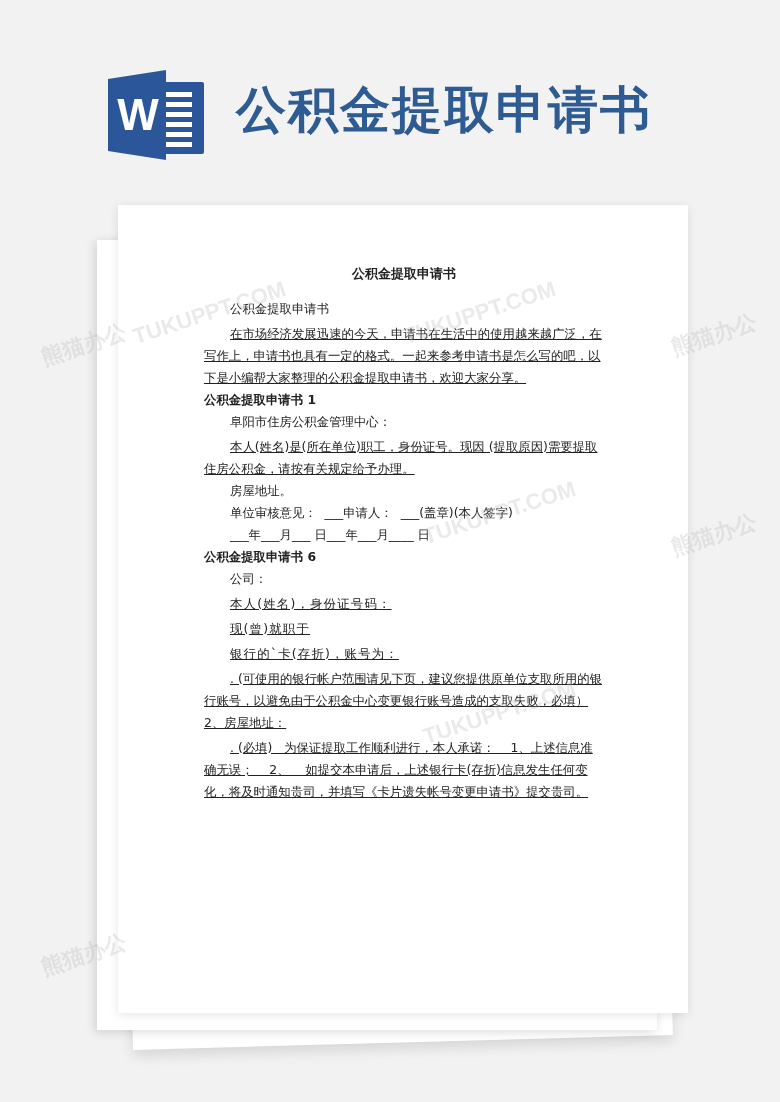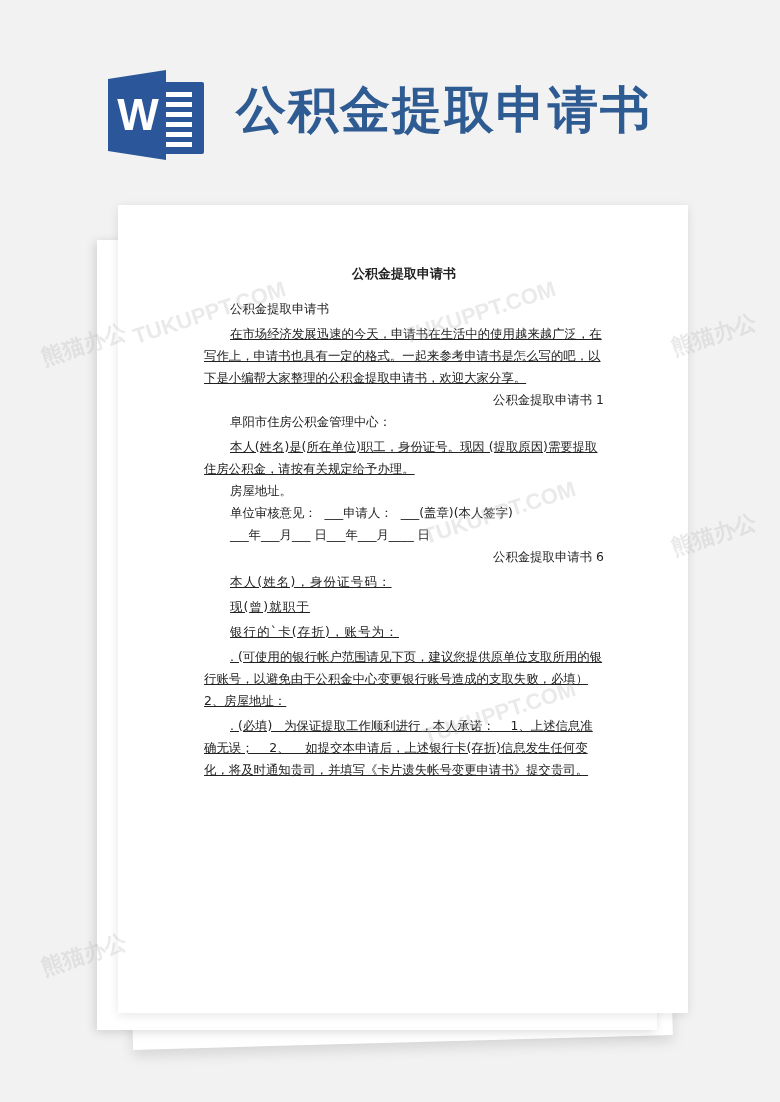--- a/index.html
+++ b/index.html
@@ -60,21 +60,21 @@
     }
     .doc-body {
       position: absolute; left: 86px; top: 58px; width: 400px;
       font-size: 12.4px; line-height: 22px; color: #222;
     }
     .doc-title {
       text-align: center; font-weight: bold; font-size: 13px; margin-bottom: 13px;
     }
     .p { white-space: pre-wrap; }
     .indent { text-indent: 26px; }
-    .h { font-weight: normal; text-align: right; }
+    .h { font-weight: bold; }
     .gap { margin-top: 3px; text-decoration: underline; }
     .spaced { letter-spacing: 1.2px; }
     .watermark {
       position: absolute; color: rgba(180,180,180,0.28);
       font-family: "Liberation Sans", sans-serif; font-weight: bold;
       font-size: 22px; transform: rotate(-18deg); white-space: nowrap;
       pointer-events: none;
     }
   </style>
 </head>
@@ -104,20 +104,21 @@
     <div class="doc-title">公积金提取申请书</div>
     <div class="p indent">公积金提取申请书</div>
     <div class="p indent gap">在市场经济发展迅速的今天，申请书在生活中的使用越来越广泛，在写作上，申请书也具有一定的格式。一起来参考申请书是怎么写的吧，以下是小编帮大家整理的公积金提取申请书，欢迎大家分享。</div>
     <div class="p h">公积金提取申请书 1</div>
     <div class="p indent">阜阳市住房公积金管理中心：</div>
     <div class="p indent gap">本人(姓名)是(所在单位)职工，身份证号。现因 (提取原因)需要提取住房公积金，请按有关规定给予办理。</div>
     <div class="p indent">房屋地址。</div>
     <div class="p indent">单位审核意见：  ___申请人：  ___(盖章)(本人签字)</div>
     <div class="p indent">___年___月___ 日___年___月____ 日</div>
     <div class="p h">公积金提取申请书 6</div>
+    <div class="p indent">公司：</div>
     <div class="p indent gap spaced">本人(姓名)，身份证号码：</div>
     <div class="p indent gap spaced">现(曾)就职于</div>
     <div class="p indent gap spaced">银行的`卡(存折)，账号为：</div>
     <div class="p indent gap">. (可使用的银行帐户范围请见下页，建议您提供原单位支取所用的银行账号，以避免由于公积金中心变更银行账号造成的支取失败，必填）2、房屋地址：</div>
     <div class="p indent gap">. (必填)   为保证提取工作顺利进行，本人承诺：    1、上述信息准确无误；    2、    如提交本申请后，上述银行卡(存折)信息发生任何变化，将及时通知贵司，并填写《卡片遗失帐号变更申请书》提交贵司。</div>
   </div>
 </div>
 
 <div class="watermark" style="left:130px; top:300px;">TUKUPPT.COM</div>
 <div class="watermark" style="left:400px; top:300px;">TUKUPPT.COM</div>

